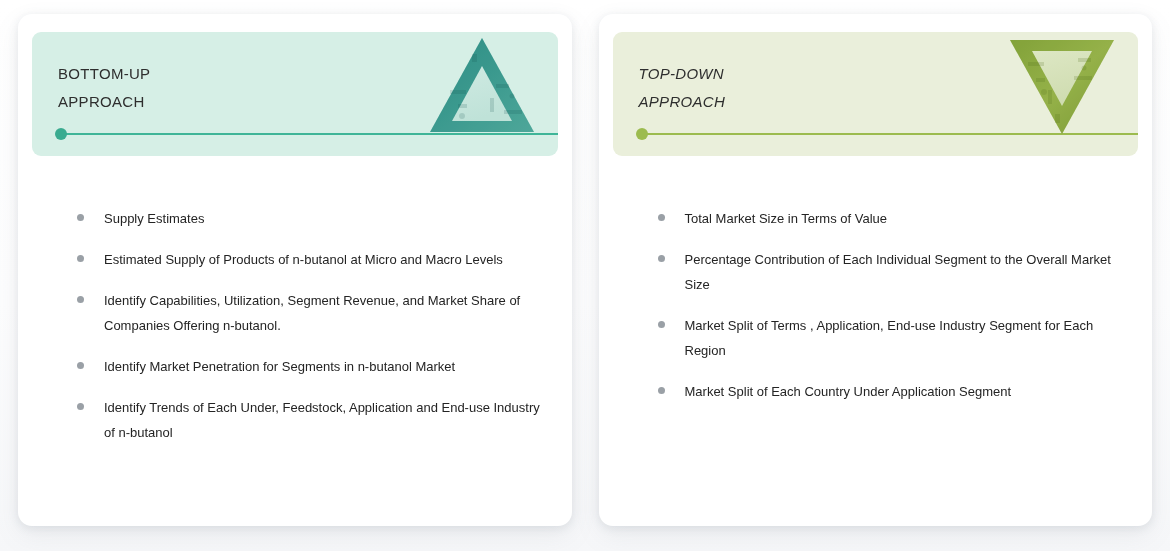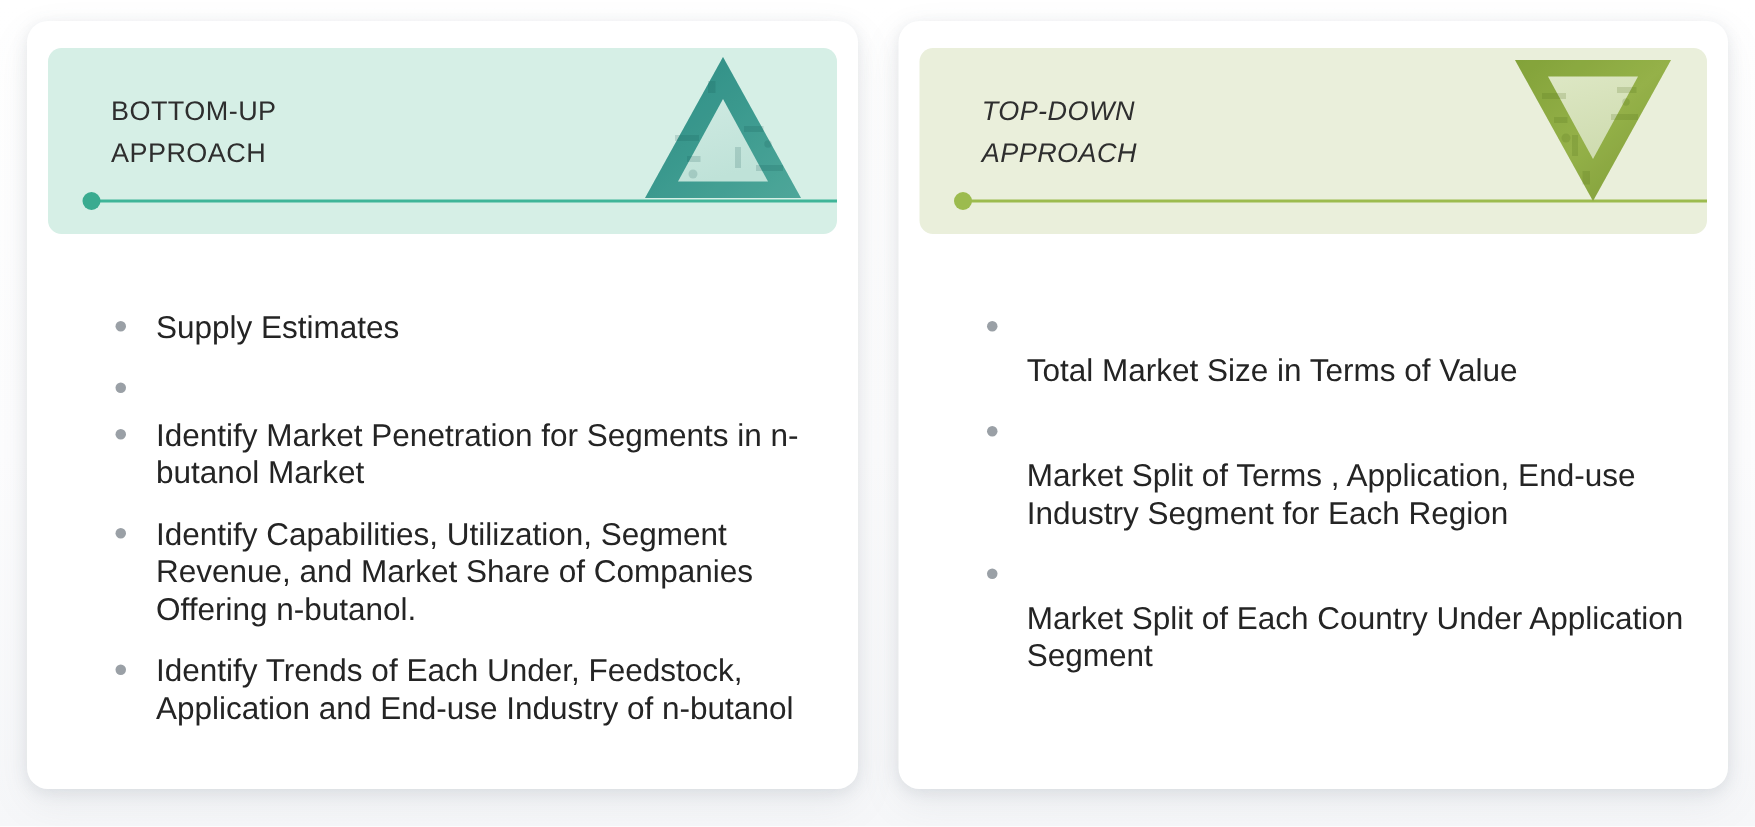--- a/index.html
+++ b/index.html
@@ -52,27 +52,26 @@
     border-radius: 9px;
     overflow: hidden;
   }
   .card-left .card-header  { background: #d6efe6; }
   .card-right .card-header { background: #eaefdb; font-style: italic; }
 
   .header-title {
     position: absolute;
     left: 26px;
     top: 28px;
-    font-size: 18px;
+    font-size: 15px;
     line-height: 28px;
     letter-spacing: 0.3px;
     color: #2e2e2e;
     white-space: pre-line;
     font-weight: 400;
-    margin-left: 16px;
   }
 
   
   .accent-rule {
     position: absolute;
     left: 26px;
     right: 0;
     bottom: 21px;
     height: 2px;
   }
@@ -118,26 +117,26 @@
     flex: 0 0 auto;
     width: 7px;
     height: 7px;
     border-radius: 50%;
     background: #9aa0a6;
     margin-top: 8px;
     margin-left: 37px;
     margin-right: 20px;
   }
   .bullet-text {
-    font-size: 21px;
+    font-size: 13px;
     line-height: 25px;
     color: #242424;
     max-width: 470px;
   }
-  .card-right .bullet-text { max-width: 490px; margin-top: 29px; }
+  .card-right .bullet-text { max-width: 490px; }
 </style>
 </head>
 <body>
 
 <div class="board">
   <div class="cards">
 
     <section class="card card-left">
 
       <div class="card-header">
@@ -177,28 +176,29 @@
         </div>
       </div>
 
       <ul class="bullets">
         <li class="bullet">
           <span class="bullet-dot"></span>
           <span class="bullet-text">Supply Estimates</span>
         </li>
         <li class="bullet">
           <span class="bullet-dot"></span>
+          <span class="bullet-text">Estimated Supply of Products of n-butanol at Micro and Macro Levels</span>
+        </li>
+        <li class="bullet">
+          <span class="bullet-dot"></span>
+          <span class="bullet-text">Identify Capabilities, Utilization, Segment Revenue, and Market Share of Companies Offering n-butanol.</span>
         </li>
         <li class="bullet">
           <span class="bullet-dot"></span>
           <span class="bullet-text">Identify Market Penetration for Segments in n-butanol Market</span>
-        </li>
-        <li class="bullet">
-          <span class="bullet-dot"></span>
-          <span class="bullet-text">Identify Capabilities, Utilization, Segment Revenue, and Market Share of Companies Offering n-butanol.</span>
         </li>
         <li class="bullet">
           <span class="bullet-dot"></span>
           <span class="bullet-text">Identify Trends of Each Under, Feedstock, Application and End-use Industry of n-butanol</span>
         </li>
 
       </ul>
     </section>
 
     <section class="card card-right">
@@ -240,20 +240,24 @@
         </div>
       </div>
 
       <ul class="bullets">
         <li class="bullet">
           <span class="bullet-dot"></span>
           <span class="bullet-text">Total Market Size in Terms of Value</span>
         </li>
         <li class="bullet">
           <span class="bullet-dot"></span>
+          <span class="bullet-text">Percentage Contribution of Each Individual Segment to the Overall Market Size</span>
+        </li>
+        <li class="bullet">
+          <span class="bullet-dot"></span>
           <span class="bullet-text">Market Split of Terms , Application, End-use Industry Segment for Each Region</span>
         </li>
         <li class="bullet">
           <span class="bullet-dot"></span>
           <span class="bullet-text">Market Split of Each Country Under Application Segment</span>
         </li>
       </ul>
     </section>
 
   </div>

